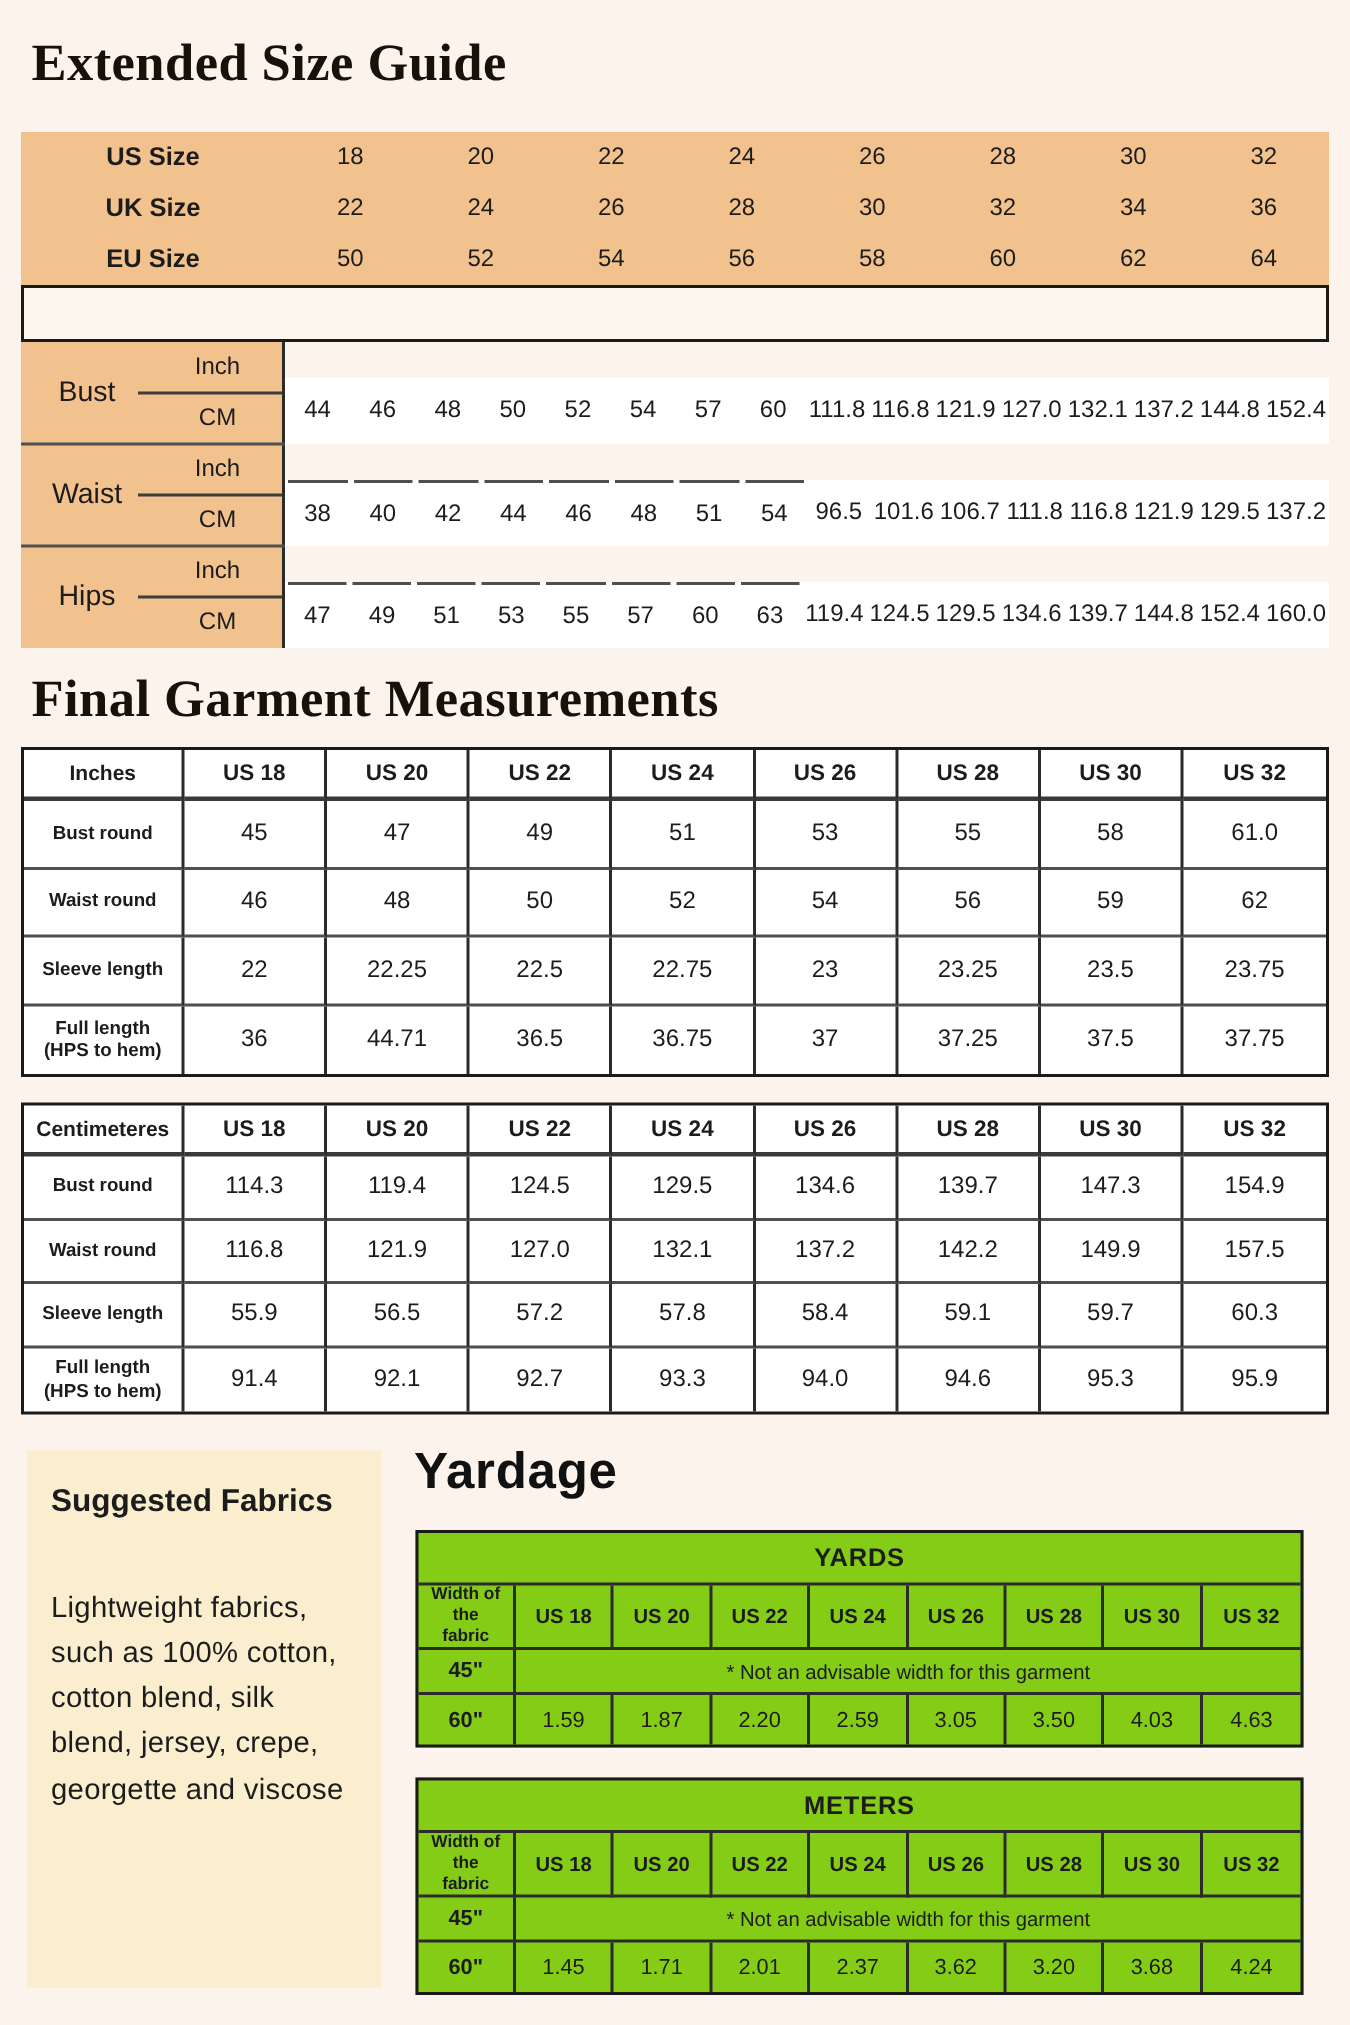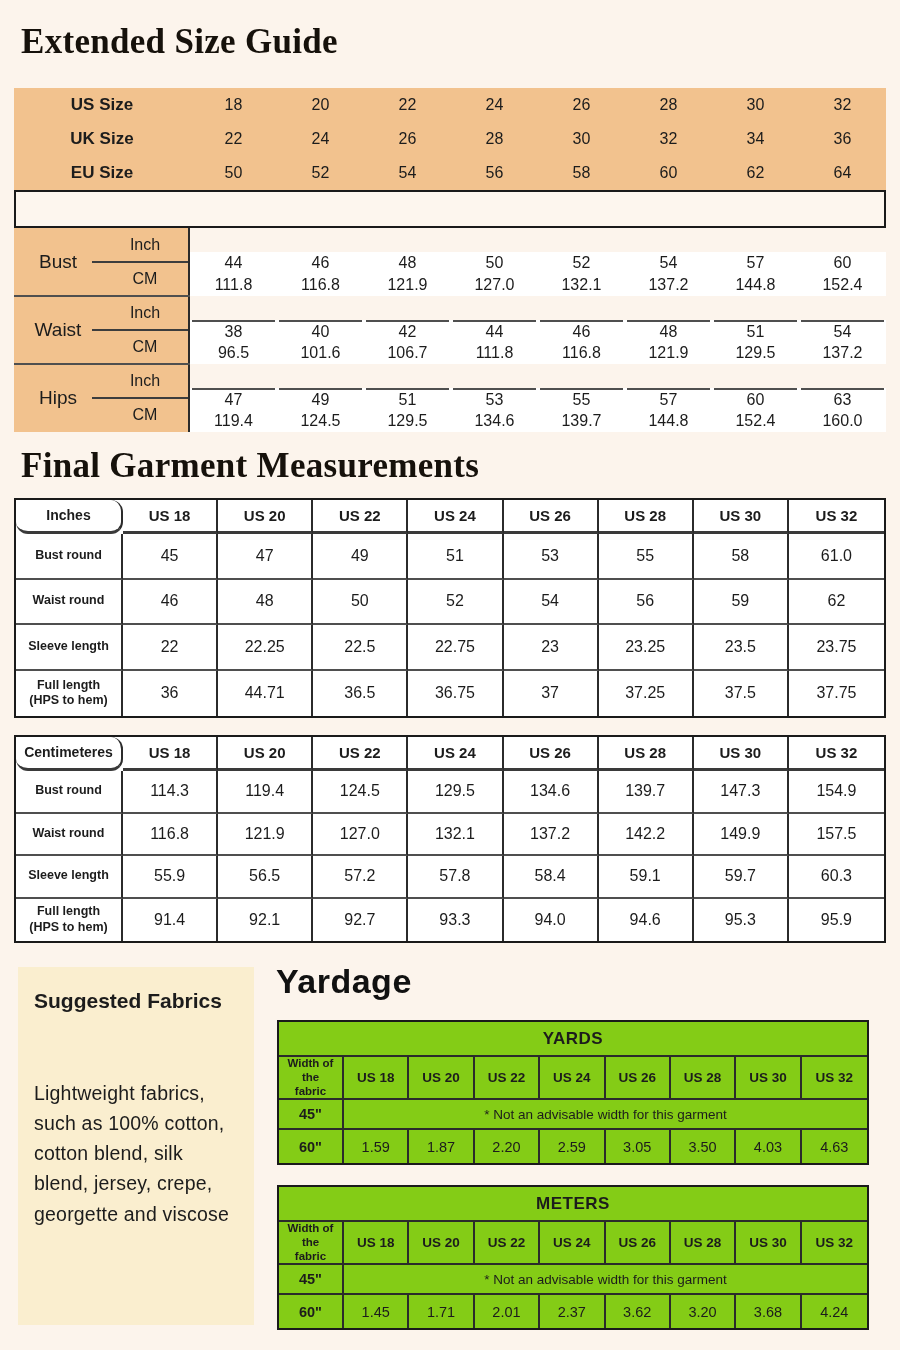--- a/index.html
+++ b/index.html
@@ -46,21 +46,21 @@
   }
   .bleft {
     width:176px; background:#f2c28e; border-right:2px solid #2b2b2b;
     display:grid; grid-template-columns:88px 86px; grid-template-rows:1fr 1fr;
   }
   .bname { grid-row:1/3; display:flex; align-items:center; justify-content:center; font-weight:400; font-size:19px; }
   .bunit { display:flex; align-items:center; justify-content:center; font-size:16px; position:relative; }
   .bunit.inch::after {
     content:''; position:absolute; left:-10px; right:0; bottom:-1px; height:2px; background:#3d3d3d;
   }
-  .bdata { flex:1; display:flex; flex-direction:column; background:#ffffff;margin-top:24px; }
+  .bdata { flex:1; display:flex; flex-direction:row; background:#ffffff;margin-top:24px; }
   .brow { flex:1; display:grid; grid-template-columns:repeat(8,1fr); }
   .bcell { display:flex; align-items:center; justify-content:center; font-size:16px; margin:0 2px; }
   .bgroup.sep .brow.first > .bcell { border-top:2px solid #4f4f4f; }
 
   
   .gtable {
     position:absolute; left:14px; width:872px; background:#ffffff;
     border:2px solid #1a1a1a; display:flex; flex-direction:column;
   }
   #garment-inches { top:498px; height:220px; }
@@ -68,29 +68,29 @@
   .ghead { height:34px; display:grid; grid-template-columns:107px repeat(8,1fr); flex:none; }
   .ghead > div { border-bottom:3px solid #3a3a3a; font-weight:700; }
   .ghead > .cell { font-size:15px; font-weight:700; }
   .grow { flex:1; display:grid; grid-template-columns:107px repeat(8,1fr); }
   .grow:not(:last-child) > div { border-bottom:2px solid #4f4f4f; }
   .ghead > div:not(:last-child), .grow > div:not(:last-child) { border-right:2px solid #2b2b2b; }
   .glabel {
     display:flex; align-items:center; justify-content:center; text-align:center;
     font-weight:700; font-size:12.5px; line-height:1.25; padding:0 6px;
   }
-  .ghead .glabel { font-size:14px;border-radius:12px; }
+  .ghead .glabel { font-size:14px; }
 
   
   .fabrics {
     position:absolute; left:18px; top:967px; width:236px; height:358px;
     background:#faeecf; padding:20px 14px 0 16px;
   }
   .fab-head { font-weight:700; font-size:21px; line-height:1.32; }
-  .fab-text { margin-top:63px; font-size:19.5px; line-height:1.55; letter-spacing:0.2px; }
+  .fab-text { margin-top:42px; font-size:19.5px; line-height:1.55; letter-spacing:0.2px; }
 
   
   #yardage-title {
     position:absolute; left:276px; top:962px; margin:0;
     font-weight:700; font-size:34px; letter-spacing:0.5px; color:#111;
   }
   .ytable {
     position:absolute; left:277px; width:592px; height:145px; background:#84cc16;
     border:2px solid #1a1a1a; display:flex; flex-direction:column;
   }

